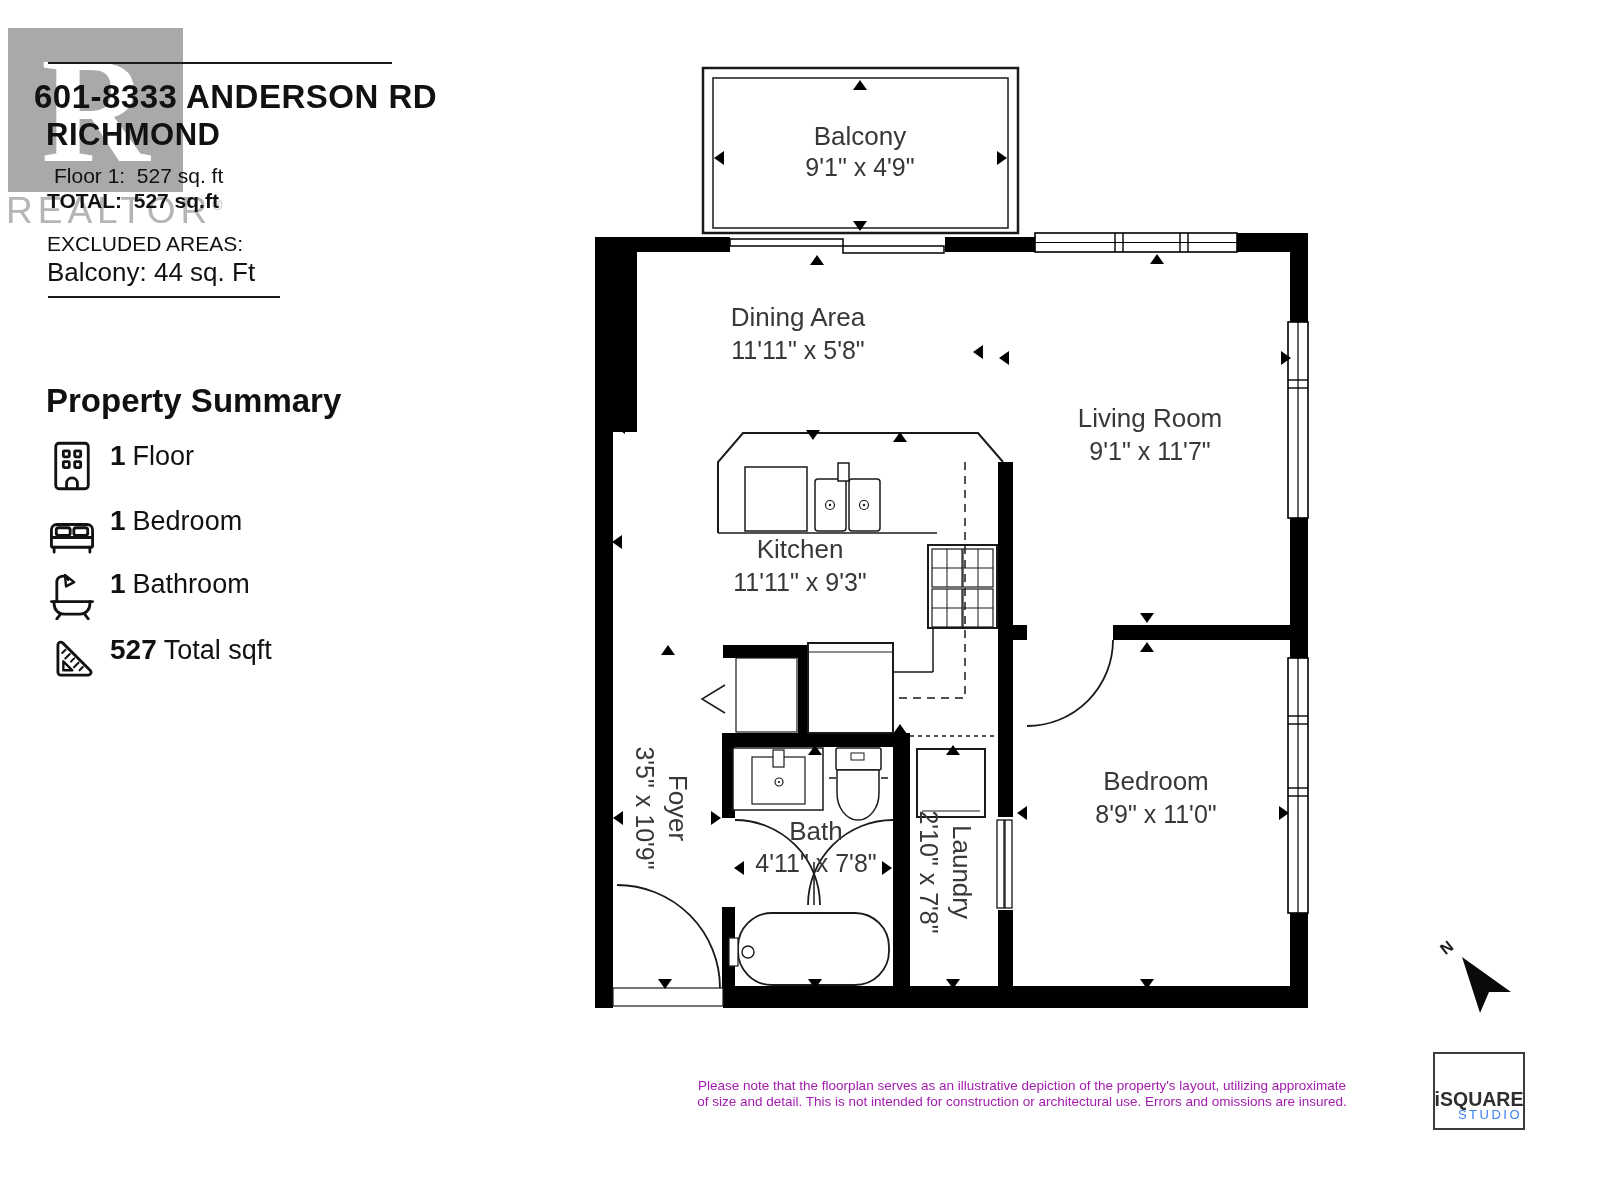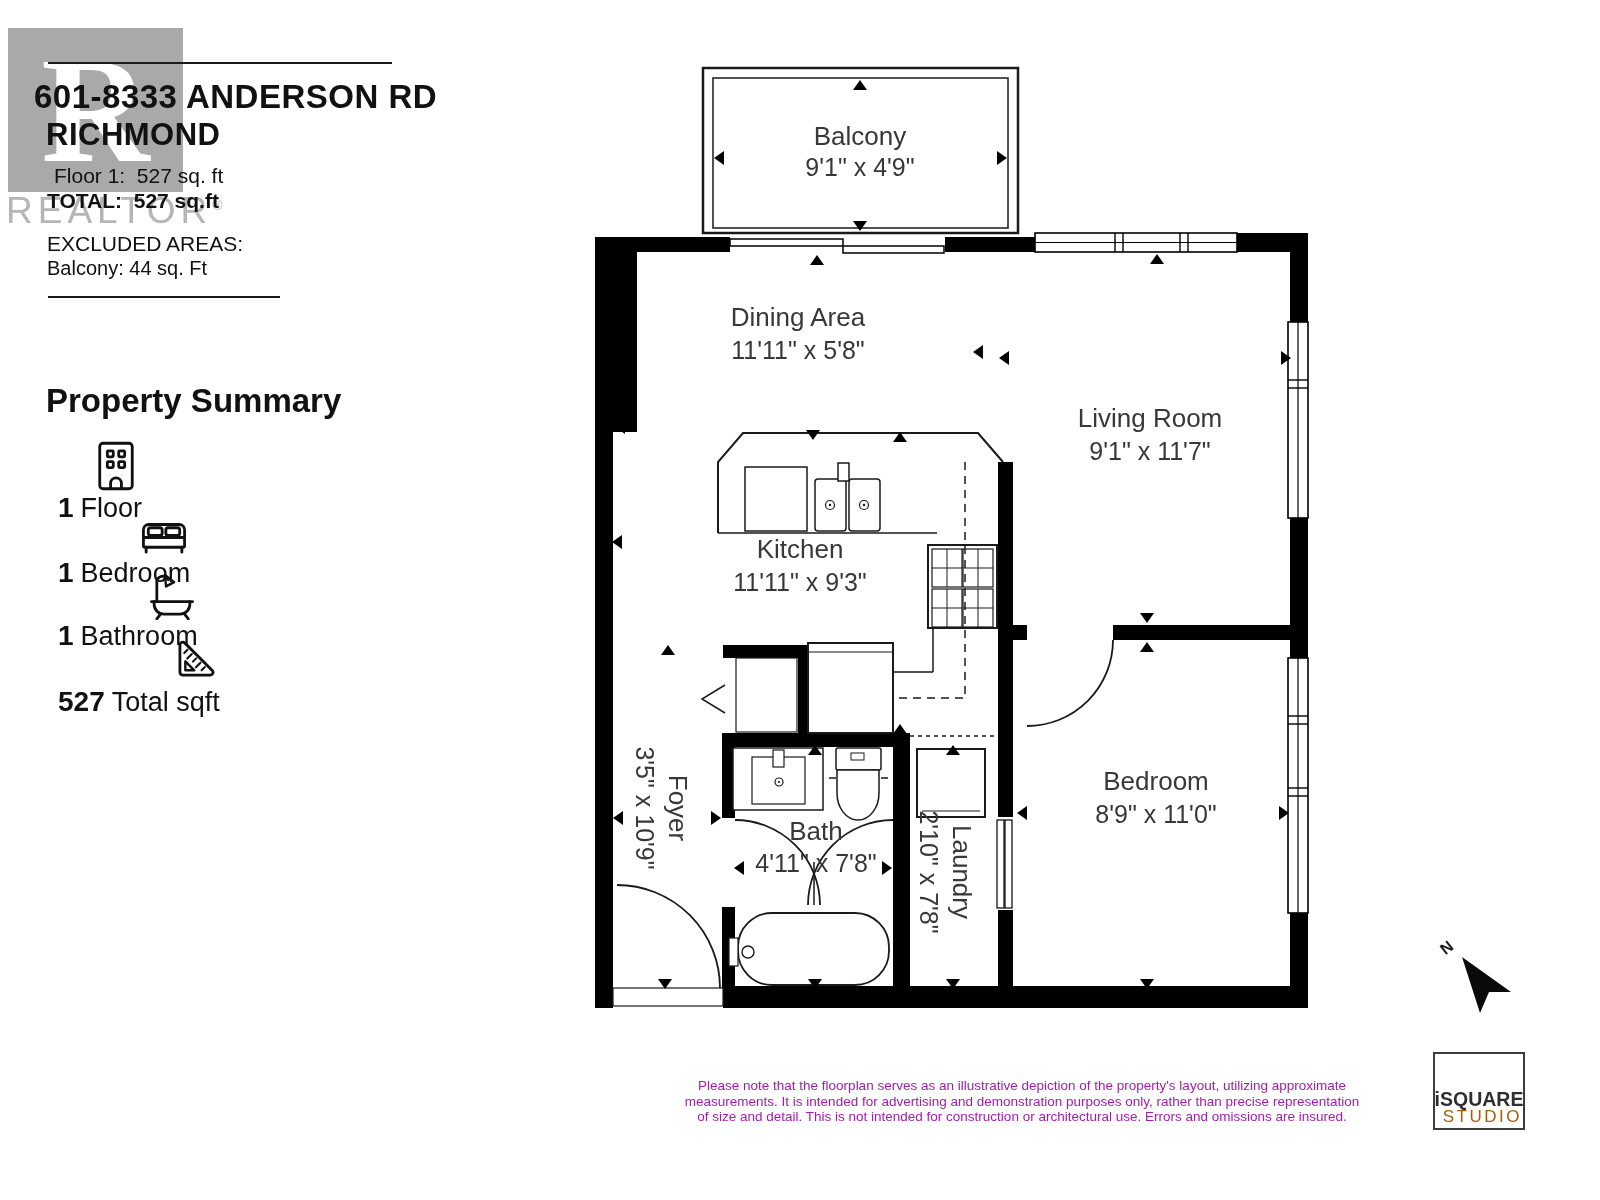--- a/index.html
+++ b/index.html
@@ -16,40 +16,40 @@
   #wm-text sup{font-size:14px;letter-spacing:0;}
   
   .rule{background:#1a1a1a;height:2px;z-index:2;}
   #rule-top{left:48px;top:62px;width:344px;}
   #rule-bottom{left:48px;top:296px;width:232px;}
   #addr1{left:34px;top:78px;font-size:33px;font-weight:bold;letter-spacing:.5px;z-index:2;}
   #addr2{left:46px;top:117px;font-size:31px;font-weight:bold;letter-spacing:.5px;z-index:2;}
   #floorinfo{left:54px;top:164px;font-size:21px;z-index:2;white-space:pre;}
   #totalinfo{left:47px;top:189px;font-size:21px;font-weight:bold;z-index:2;white-space:pre;}
   #excl-title{left:47px;top:232px;font-size:21px;z-index:2;}
-  #excl-item{left:47px;top:257px;font-size:20px;z-index:2;}
+  #excl-item{left:47px;top:257px;font-size:26px;z-index:2;}
   
   #ps-title{left:46px;top:382px;font-size:33px;font-weight:bold;z-index:2;}
-  .ps-row{position:absolute;left:46px;display:flex;align-items:flex-end;z-index:2;flex-direction:column;}
+  .ps-row{position:absolute;left:46px;display:flex;align-items:flex-start;z-index:2;}
   .ps-icon{width:52px;height:52px;flex:0 0 52px;}
   .ps-text{margin-left:12px;font-size:27px;color:#111;}
   .ps-text b{font-size:28px;margin-right:7px;}
   #ps-row-0{top:440px;}
   #ps-row-1{top:505px;}
   #ps-row-2{top:568px;}
   #ps-row-3{top:634px;}
   #ps-row-3 .ps-text{}
   
   #disclaimer{left:600px;top:1078px;width:844px;text-align:center;font-size:13.5px;
               line-height:15.5px;color:#a21caf;z-index:2;}
   #disclaimer div{white-space:nowrap;}
   #studio-box{left:1433px;top:1052px;width:88px;height:74px;border:2px solid #3c3c3c;z-index:2;}
   #studio-name{position:absolute;left:-4px;top:34px;width:96px;text-align:center;
                font-size:19.5px;font-weight:bold;color:#2e2e2e;}
-  #studio-sub{position:absolute;right:1px;top:53px;font-size:17px;color:#a16207;letter-spacing:2.5px;}
+  #studio-sub{position:absolute;right:1px;top:53px;font-size:13px;color:#3b82f6;letter-spacing:2.5px;}
   
   #plan{left:0;top:0;z-index:1;}
   text.rname,text.rdim{fill:#383838;font-family:"Liberation Sans","DejaVu Sans",sans-serif;}
   text.rname{font-size:26px;}
   text.rdim{font-size:25px;}
 </style>
 </head>
 <body>
 
 <div id="canvas">
@@ -316,21 +316,20 @@
     </g>
 
     <g>
       <path d="M1462,957 L1511,992 L1489,992 L1480,1013 Z" fill="#0a0a0a"></path>
       <text x="1450" y="952" font-size="16" font-weight="bold" fill="#1a1a1a" transform="rotate(-38 1450 952)" text-anchor="middle">N</text>
     </g>
   </svg>
 
   <div class="abs" id="disclaimer">
     <div>Please note that the floorplan serves as an illustrative depiction of the property's layout, utilizing approximate</div>
-    <div>measurements.  It is intended for advertising and demonstration purposes only, rather than precise representation</div>
     <div>of size and detail. This is not intended for construction or architectural use. Errors and omissions are insured.</div>
   </div>
 
   <div class="abs" id="studio-box">
     <div id="studio-name">iSQUARE</div>
     <div id="studio-sub">STUDIO</div>
   </div>
 
 </div>
 

